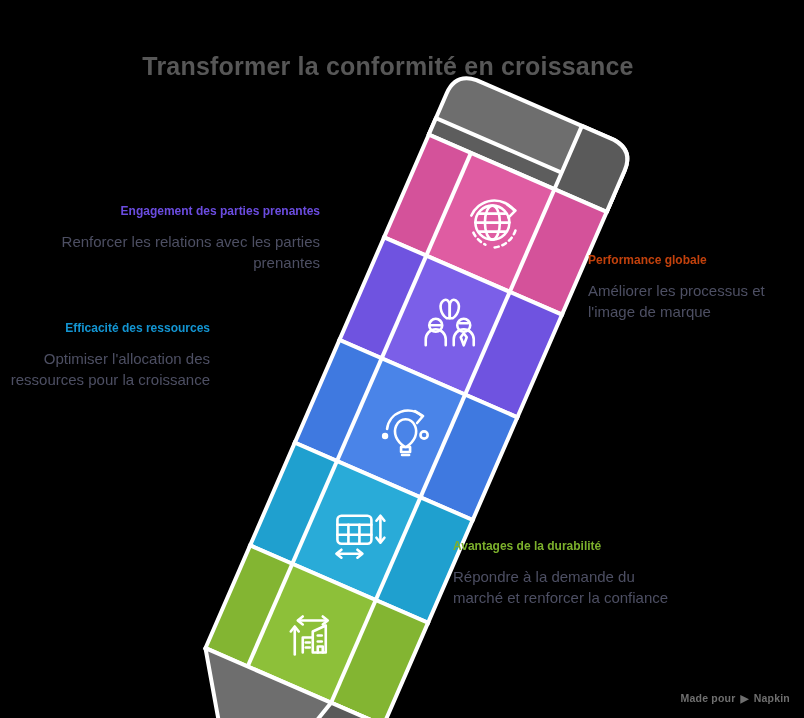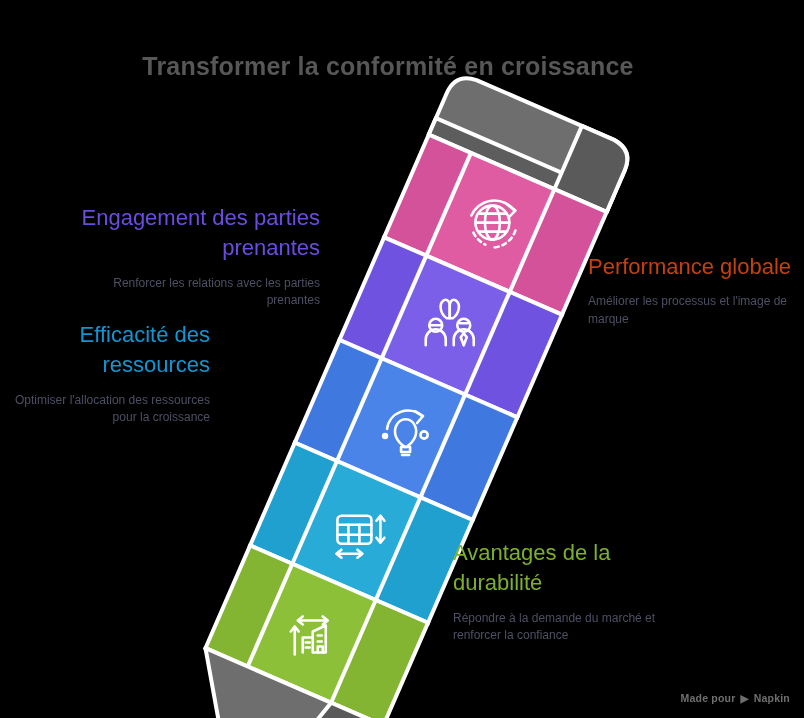--- a/index.html
+++ b/index.html
@@ -14,25 +14,25 @@
   .title{
     position:absolute;top:52px;left:0;width:776px;
     text-align:center;
     font-size:25px;font-weight:bold;letter-spacing:.2px;
     color:#575757;
   }
 
   
   .block{position:absolute;}
   .block .head{
-    font-size:22px;font-weight:normal;line-height:1.38;
+    font-size:12px;font-weight:bold;line-height:1.38;
     margin:0 0 11px 0;
   }
   .block .sub{
-    font-size:12px;line-height:1.45;color:#4d4f63;
+    font-size:15px;line-height:1.45;color:#4d4f63;
     font-weight:normal;
   }
   .ta-right{text-align:right;}
   .ta-left{text-align:left;}
 
   #blk-engagement{left:60px;top:203px;width:260px;}
   #blk-efficacite{left:0px;top:320px;width:210px;}
   #blk-performance{left:588px;top:252px;width:212px;}
   #blk-innovation{left:505px;top:396px;width:220px;}
   #blk-durabilite{left:409px;top:538px;width:230px;margin-left:44px;}

